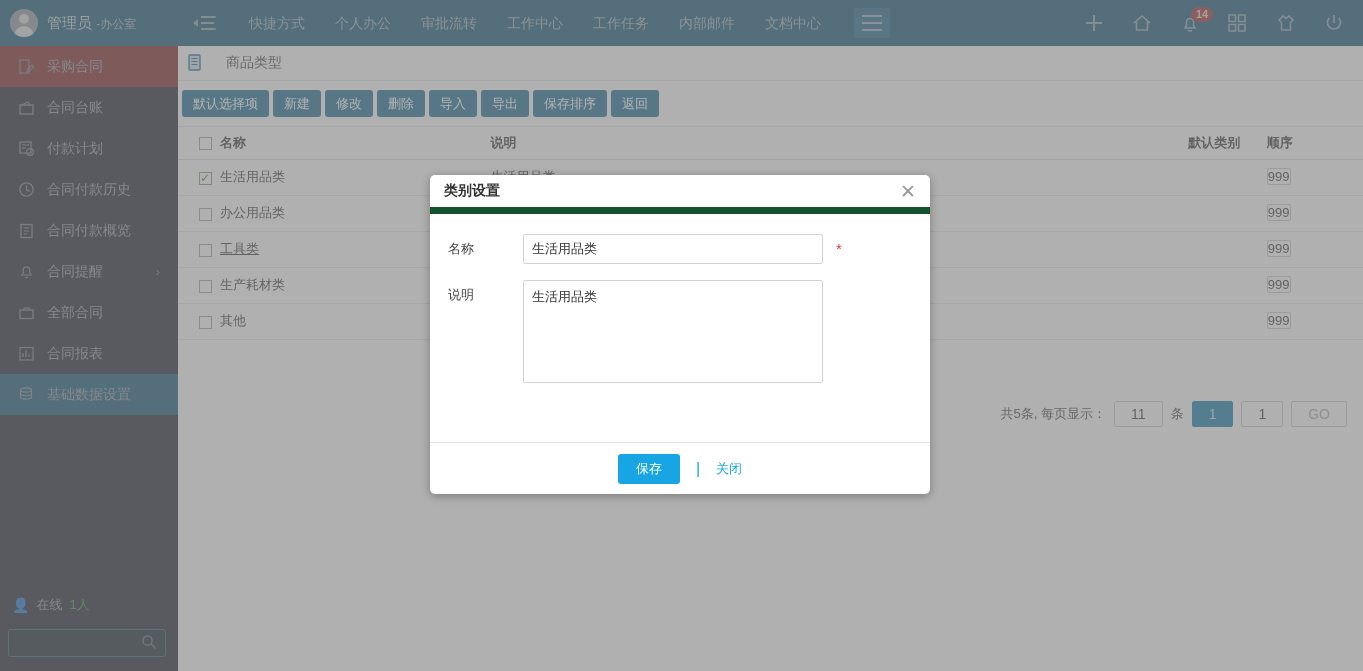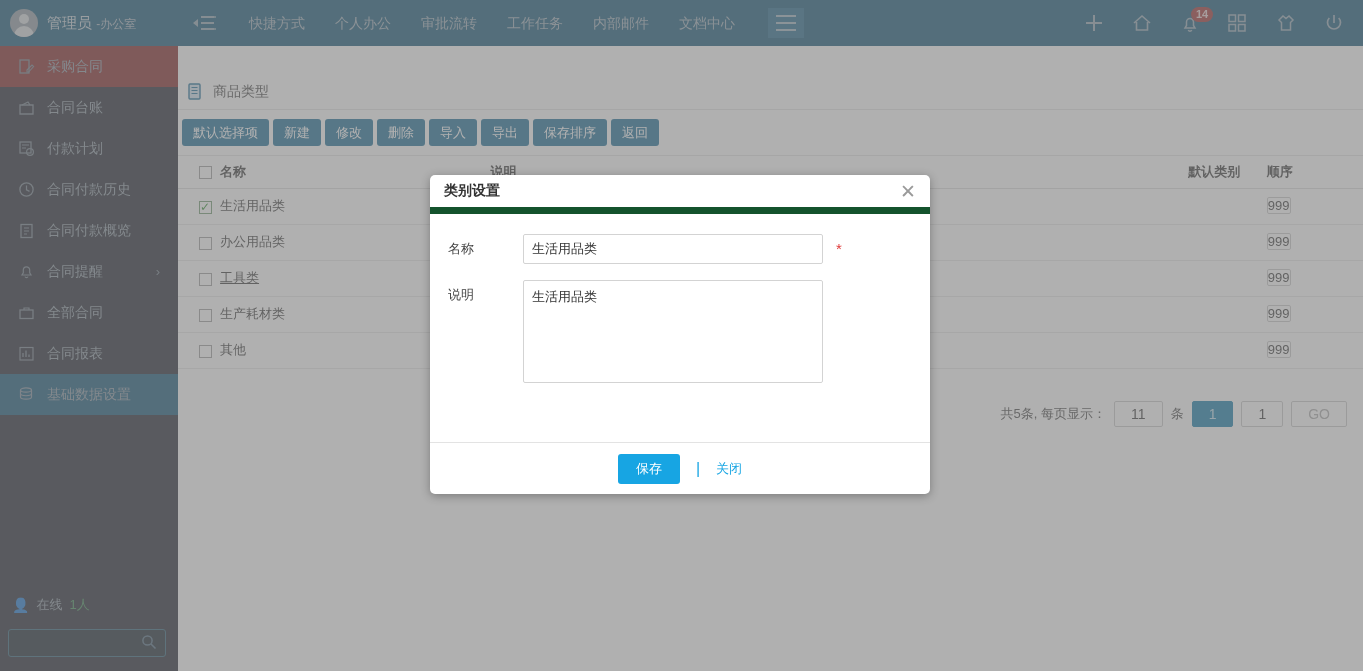--- a/index.html
+++ b/index.html
@@ -56,21 +56,21 @@
   .online .num { color:#3f8f58; }
   .searchwrap { position:absolute; left:8px; bottom:14px; width:158px; height:28px;
                 border:1px solid #2a5f78; border-radius:3px; background:#14202b; }
   .searchwrap input { width:124px; height:26px; background:transparent; border:none;
                       outline:none; color:#8fa0ad; font-size:12px; padding-left:7px; }
   .searchwrap .mag { position:absolute; right:8px; top:4px; color:#4d6b80; }
 
   
   .content { position:absolute; left:178px; top:46px; width:1185px; height:625px; background:#fff; }
   .pagehead { height:35px; border-bottom:1px solid #e4e4e4; display:flex; align-items:center;
-              gap:9px; padding-left:10px;margin-top:29px; }
+              gap:22px; padding-left:10px; }
   .pagehead .ptitle { font-size:14px; color:#444; }
   .toolbar { height:46px; display:flex; align-items:center; gap:4px; padding-left:4px;
              border-bottom:1px solid #e4e4e4; }
   .tbtn { background:#176a94; color:#fff; font-size:13px; border:none; border-radius:3px;
           padding:6px 11px; cursor:pointer; line-height:15px; }
 
   table.grid { width:1185px; border-collapse:collapse; table-layout:fixed; }
   table.grid th { font-size:13px; color:#333; font-weight:bold; text-align:left;
                   height:32px; border-bottom:1px solid #dcdcdc; padding:0; }
   table.grid td { font-size:13px; color:#333; height:36px; border-bottom:1px solid #e8e8e8; padding:0; }
@@ -146,20 +146,21 @@
           <path d="M1 9l5-4v8z" fill="#8fa4b1"></path>
           <circle cx="23" cy="3" r="1" fill="#8fa4b1"></circle>
             <circle cx="23" cy="15" r="1" fill="#8fa4b1"></circle>
         </svg>
       </div>
 
       <div class="topnav">
         <a>快捷方式</a>
         <a>个人办公</a>
         <a>审批流转</a>
+        <a>工作中心</a>
         <a>工作任务</a>
         <a>内部邮件</a>
         <a>文档中心</a>
         <div class="hamburger">
           <span></span>
             <span></span>
             <span></span>
         </div>
       </div>
 

